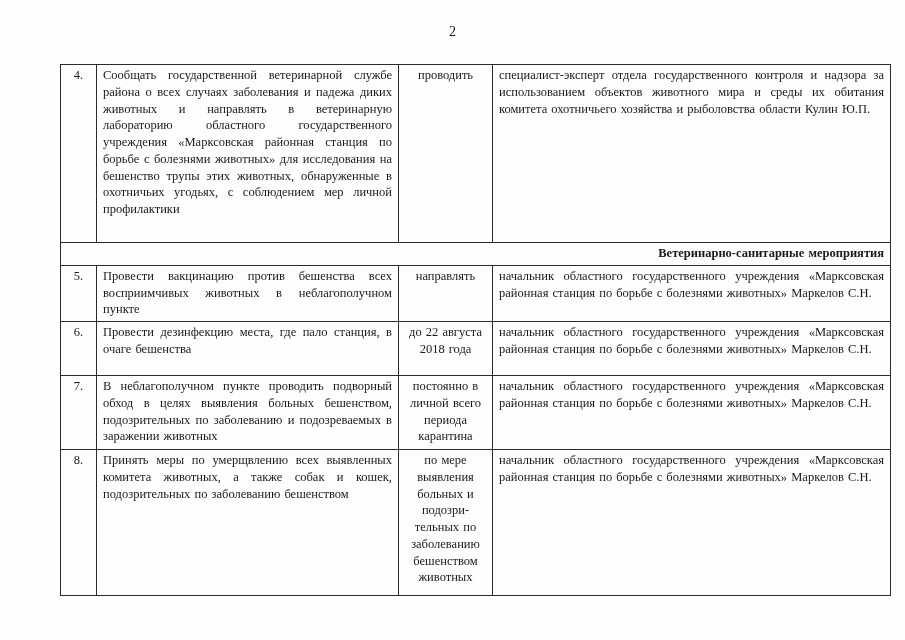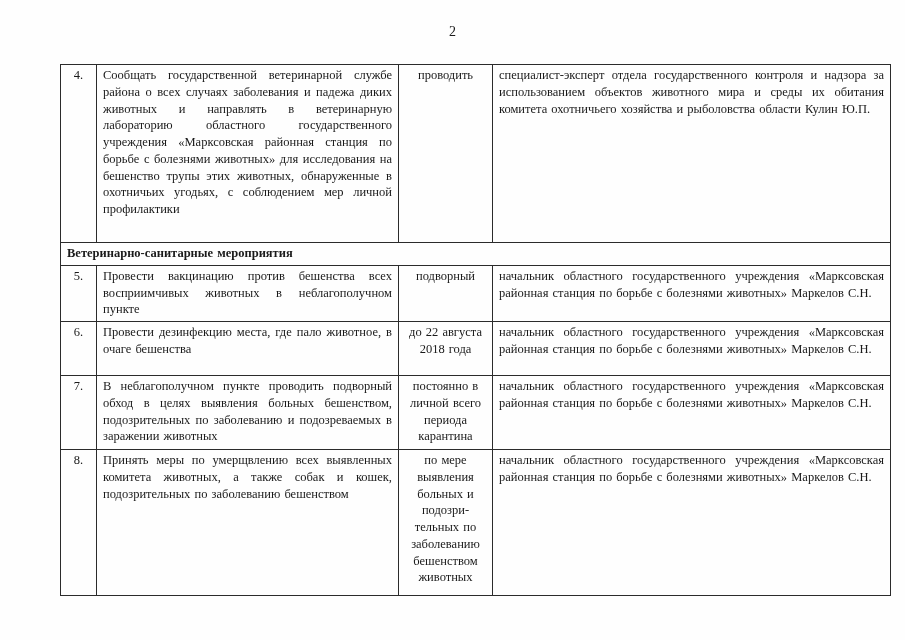--- a/index.html
+++ b/index.html
@@ -55,21 +55,21 @@
   td.col-timing {
     text-align: center;
     padding-left: 3px;
     padding-right: 3px;
   }
   td.col-resp {
     text-align: justify;
     text-justify: inter-word;
   }
   td.section-header {
-    text-align: left;
+    text-align: right;
     font-weight: bold;
     padding-top: 1px;
     padding-bottom: 1px;
   }
   tr.row-4 td { height: 172px; }
   tr.row-5 td { height: 50px; }
   tr.row-6 td { height: 48px; }
   tr.row-7 td { height: 68px; }
   tr.row-8 td { height: 140px; }
 </style>
@@ -93,26 +93,26 @@
         <td class="col-action">Сообщать государственной ветеринарной службе района о всех случаях заболевания и падежа диких животных и направлять в ветеринарную лабораторию областного государственного учреждения «Марксовская районная станция по борьбе с болезнями животных» для исследования на бешенство трупы этих животных, обнаруженные в охотничьих угодьях, с соблюдением мер личной профилактики</td>
         <td class="col-timing">проводить</td>
         <td class="col-resp">специалист-эксперт отдела государственного контроля и надзора за использованием объектов животного мира и среды их обитания комитета охотничьего хозяйства и рыболовства области Кулин Ю.П.</td>
       </tr>
       <tr>
         <td class="section-header" colspan="4">Ветеринарно-санитарные мероприятия</td>
       </tr>
       <tr class="row-5">
         <td class="col-num">5.</td>
         <td class="col-action">Провести вакцинацию против бешенства всех восприимчивых животных в неблагополучном пункте</td>
-        <td class="col-timing">подворный</td>
+        <td class="col-timing">направлять</td>
         <td class="col-resp">начальник областного государственного учреждения «Марксовская районная станция по борьбе с болезнями животных» Маркелов С.Н.</td>
       </tr>
       <tr class="row-6">
         <td class="col-num">6.</td>
-        <td class="col-action">Провести дезинфекцию места, где пало животное, в очаге бешенства</td>
+        <td class="col-action">Провести дезинфекцию места, где пало станция, в очаге бешенства</td>
         <td class="col-timing">до 22 августа 2018 года</td>
         <td class="col-resp">начальник областного государственного учреждения «Марксовская районная станция по борьбе с болезнями животных» Маркелов С.Н.</td>
       </tr>
       <tr class="row-7">
         <td class="col-num">7.</td>
         <td class="col-action">В неблагополучном пункте проводить подворный обход в целях выявления больных бешенством, подозрительных по заболеванию и подозреваемых в заражении животных</td>
         <td class="col-timing">постоянно в личной всего периода карантина</td>
         <td class="col-resp">начальник областного государственного учреждения «Марксовская районная станция по борьбе с болезнями животных» Маркелов С.Н.</td>
       </tr>
       <tr class="row-8">

